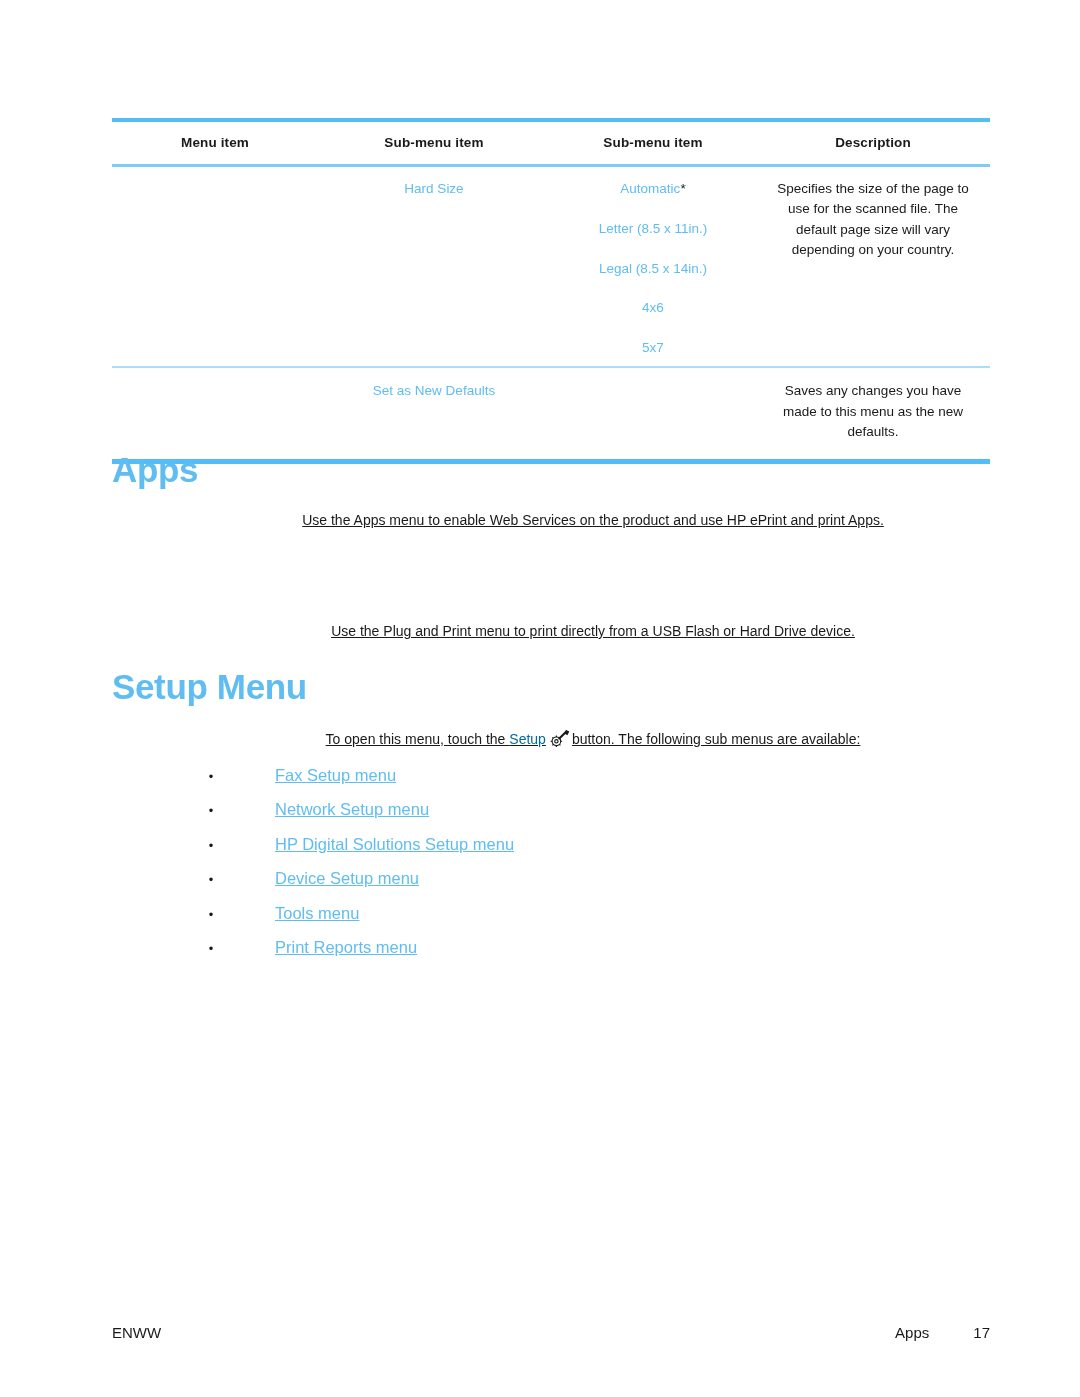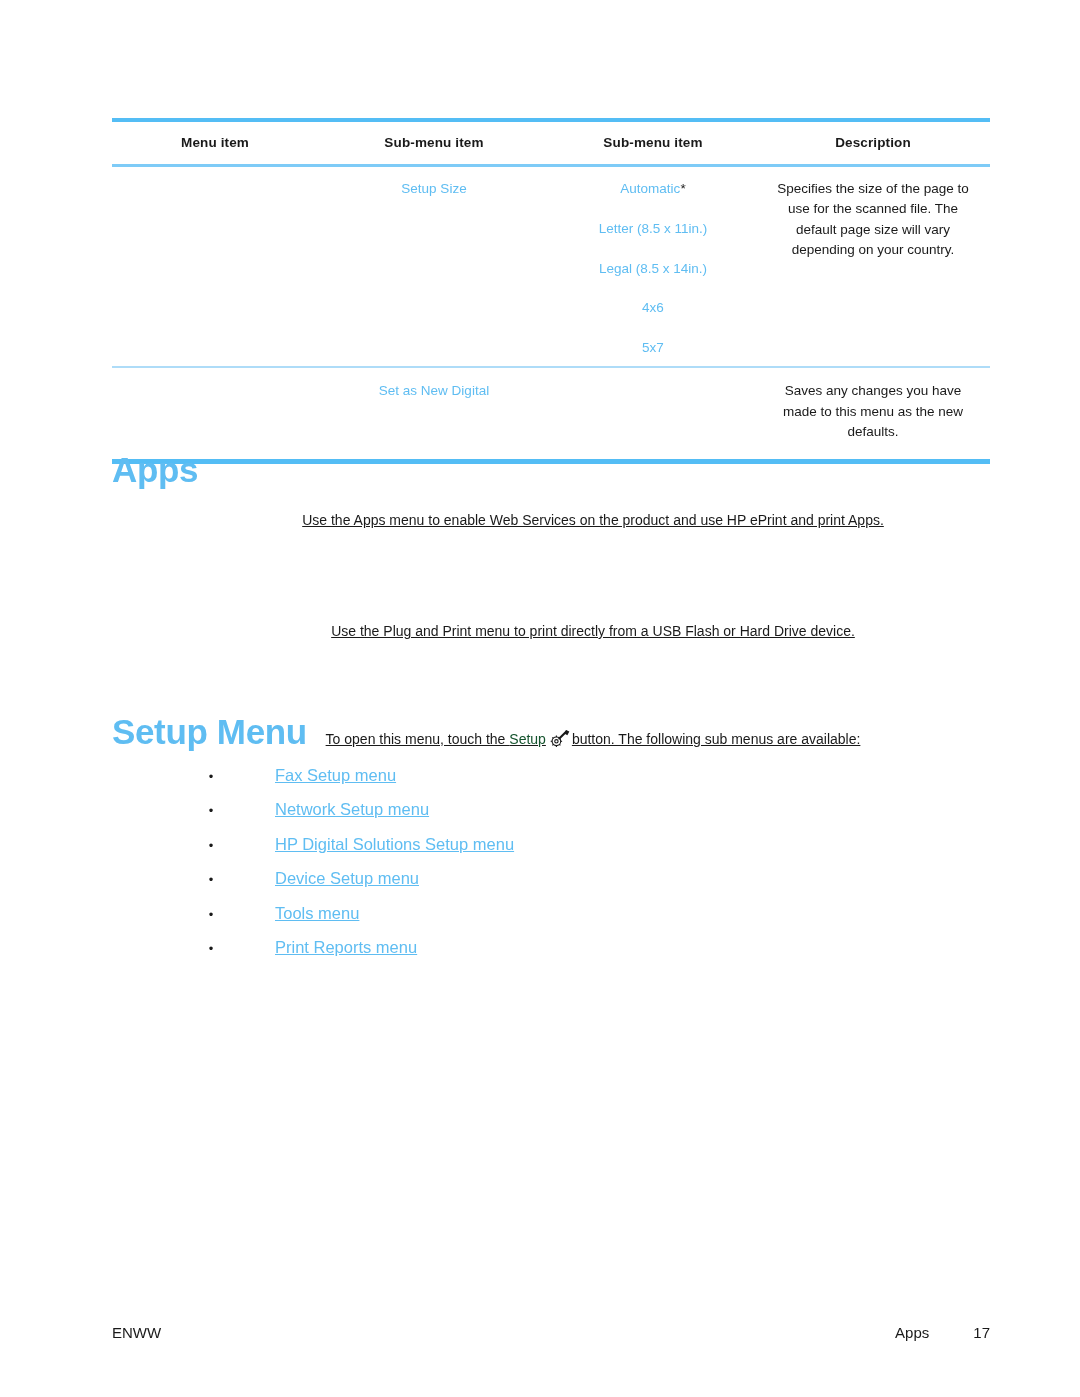--- a/index.html
+++ b/index.html
@@ -121,39 +121,39 @@
     left: 112px;
     font-family: "Liberation Sans", sans-serif;
     font-weight: bold;
     font-size: 35px;
     color: #5fbdf2;
     letter-spacing: -0.01em;
     line-height: 1;
   }
   #heading-apps { top: 436px; }
   #heading-plug { top: 544px; }
-  #heading-setup { top: 653px; margin-top: 45px; }
+  #heading-setup { top: 653px; }
 
   
   p.body-para {
     position: absolute;
     margin: 0;
     left: 193px;
     width: 800px;
     font-size: 14px;
     line-height: 1.5;
     color: #1a1a1a;
     text-decoration: underline;
   }
   #para-apps { top: 494px; }
   #para-plug { top: 605px; }
   #para-setup { top: 713px; }
 
   .inline-link {
-    color: #14532d;
+    color: #0369a1;
   }
 
   .setup-icon {
     display: inline-block;
     vertical-align: -4px;
     width: 20px;
     height: 19px;
     margin: 0 2px 0 4px;
   }
 
@@ -226,40 +226,40 @@
       <div class="cell c1">Menu item</div>
       <div class="cell c2">Sub-menu item</div>
       <div class="cell c3">Sub-menu item</div>
       <div class="cell c4">Description</div>
     </div>
 
     <div class="rule-header"></div>
 
     <div class="trow tbody-row">
       <div class="cell c1"></div>
-      <div class="cell c2 link-blue">Setup Size</div>
+      <div class="cell c2 link-blue">Hard Size</div>
       <div class="cell c3">
         <ul class="sublist">
           <li><span>Automatic</span><span class="star">*</span></li>
           <li><span>Letter (8.5 x 11in.)</span><span class="star"></span></li>
           <li><span>Legal (8.5 x 14in.)</span><span class="star"></span></li>
           <li><span>4x6</span><span class="star"></span></li>
           <li><span>5x7</span><span class="star"></span></li>
         </ul>
       </div>
       <div class="cell c4">
         <div class="desc-text">Specifies the size of the page to use for the scanned file. The default page size will vary depending on your country.</div>
       </div>
     </div>
 
     <div class="rule-row"></div>
 
     <div class="trow tbody-row row-defaults">
       <div class="cell c1"></div>
-      <div class="cell c2 link-blue">Set as New Digital</div>
+      <div class="cell c2 link-blue">Set as New Defaults</div>
       <div class="cell c3"></div>
       <div class="cell c4">
         <div class="desc-text">Saves any changes you have made to this menu as the new defaults.</div>
       </div>
     </div>
 
     <div class="rule-bottom"></div>
   </div>
 
   <h1 class="sec-heading" id="heading-apps">Apps</h1>

